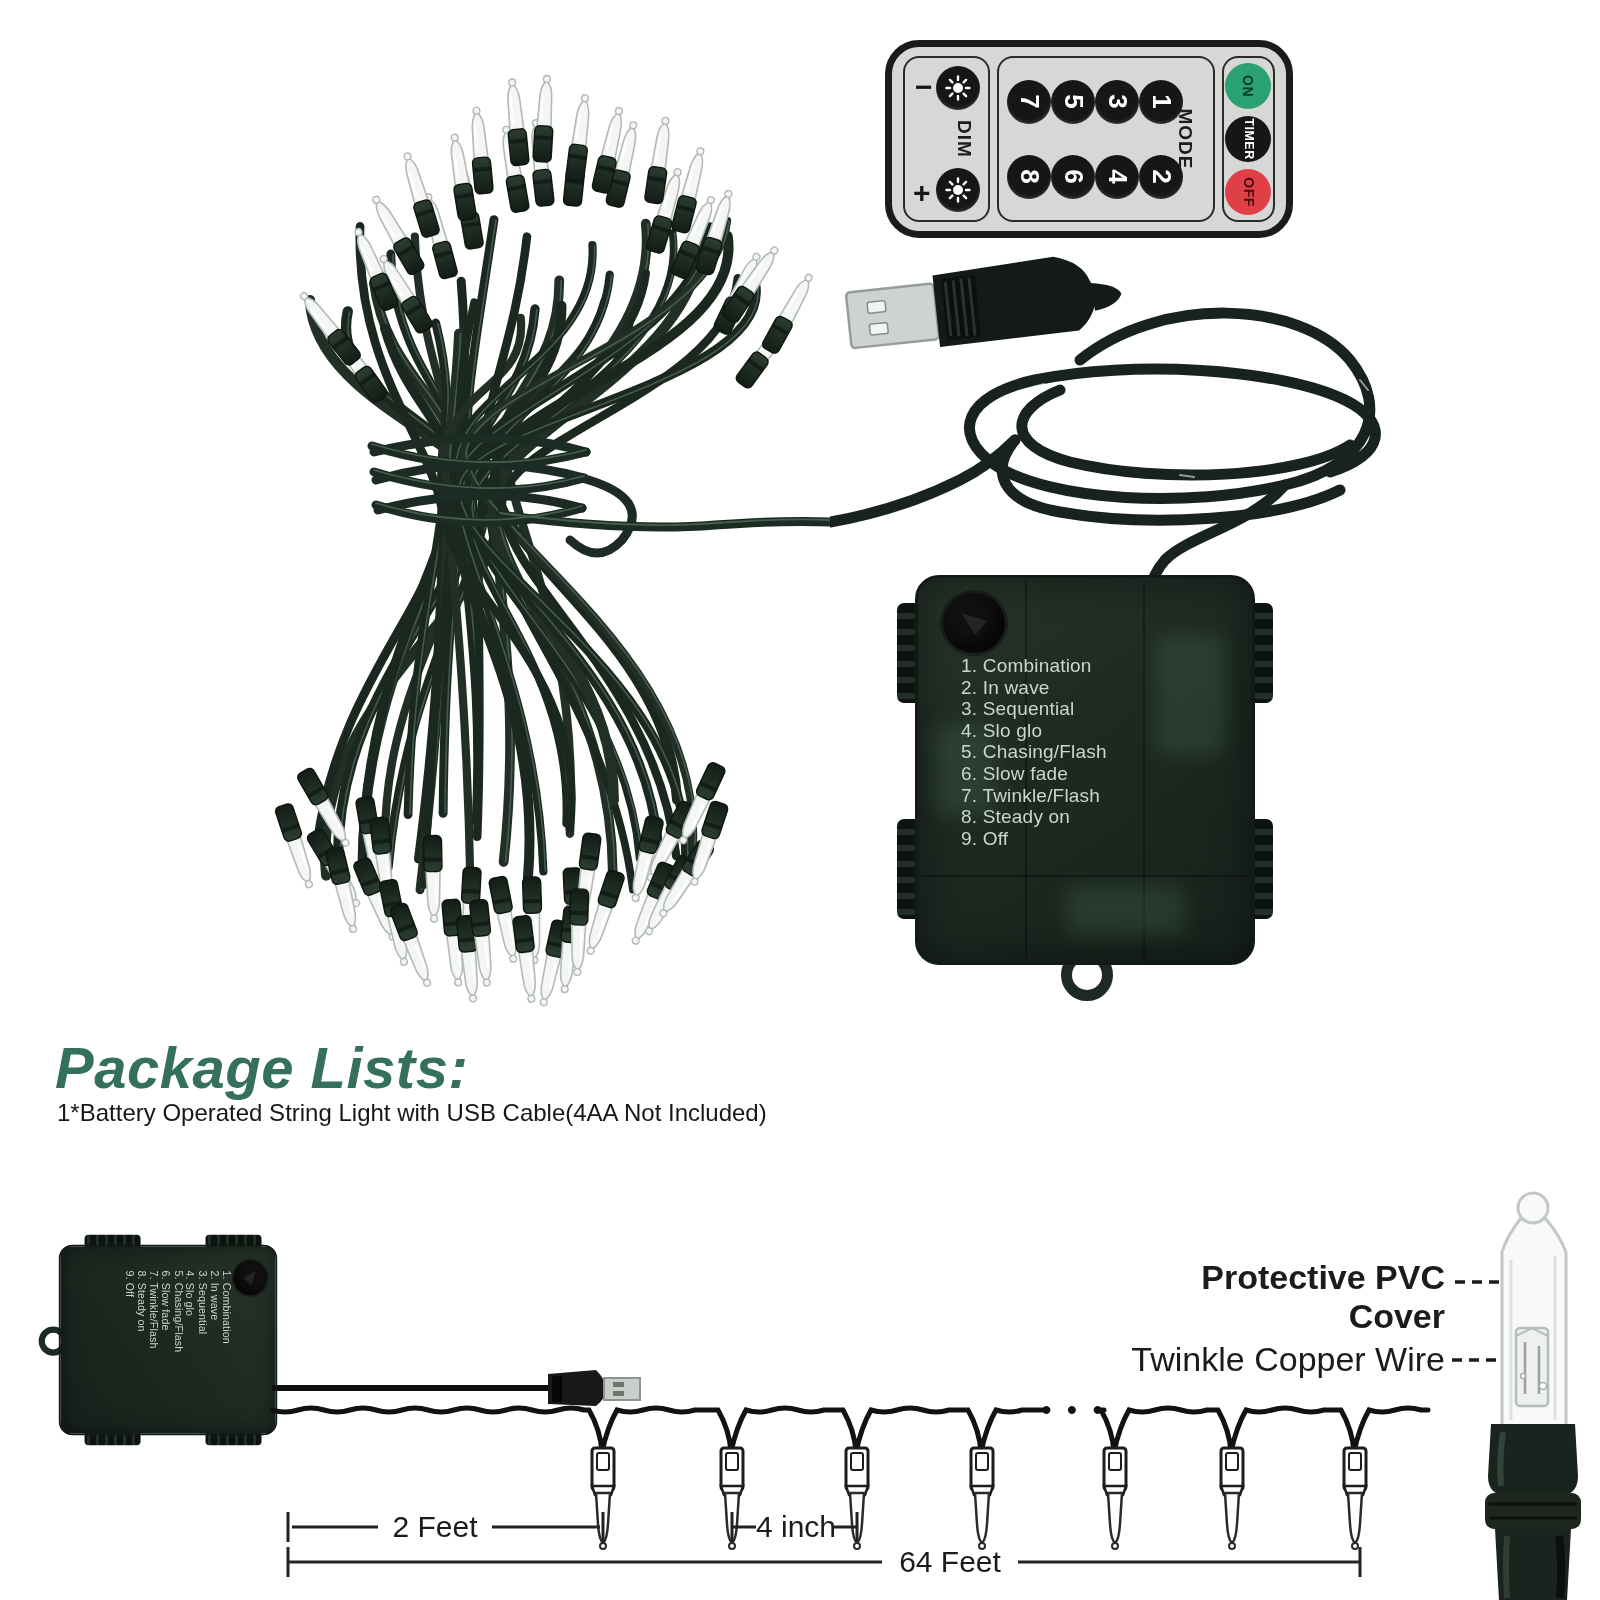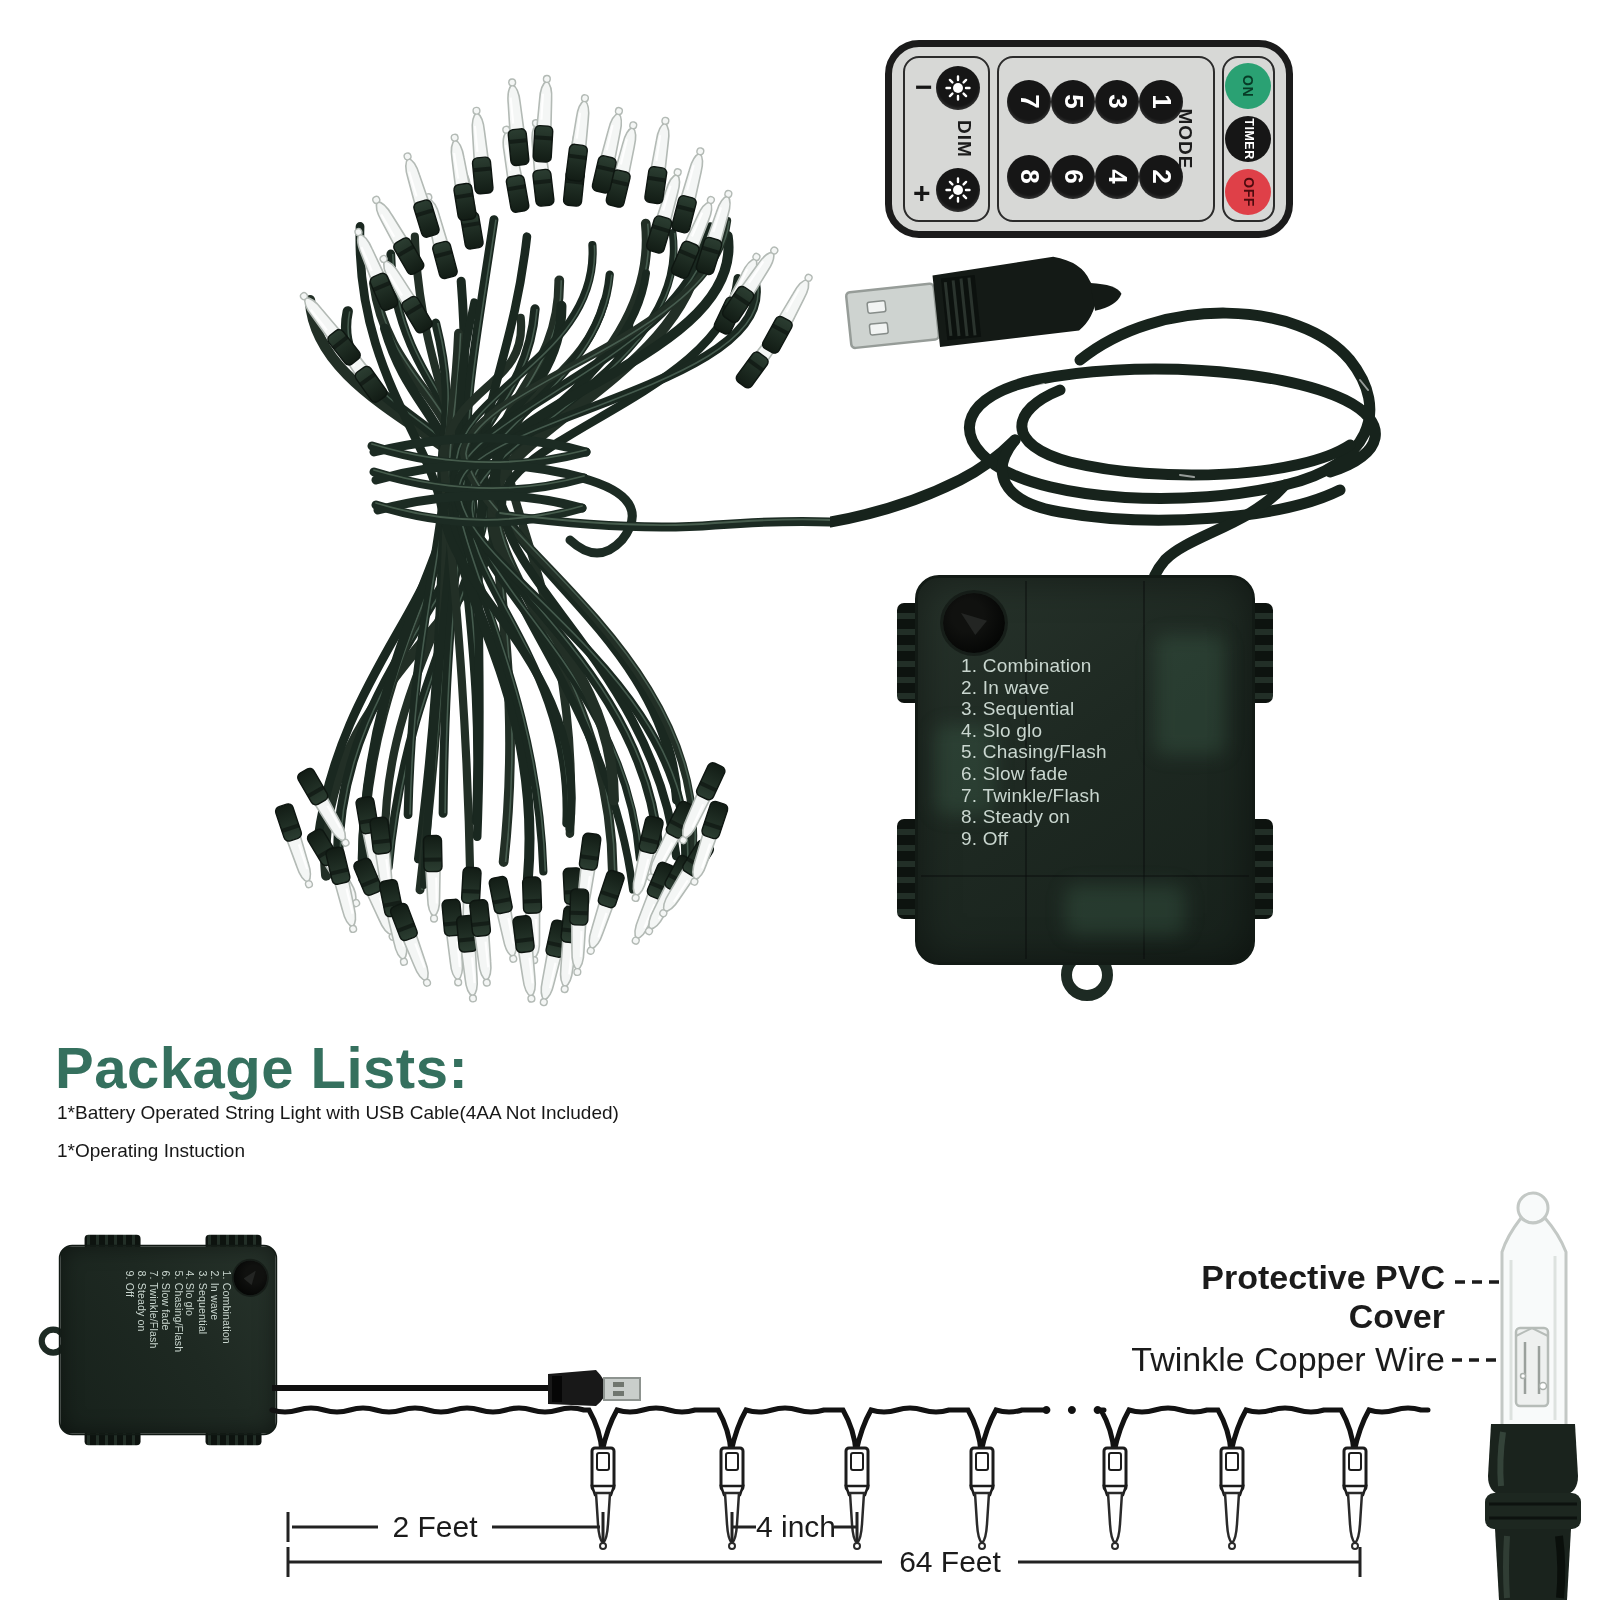--- a/index.html
+++ b/index.html
@@ -50,22 +50,22 @@
            background:repeating-linear-gradient(180deg,#0d130f 0 10px,#222f27 10px 16px);}
   .bb-clipback{position:absolute;width:16px;height:88px;background:#2e4a39;border-radius:4px;z-index:0;}
   .bb-loop{position:absolute;left:146px;bottom:-36px;width:52px;height:52px;border:11px solid #1d2a23;
            border-radius:50%;z-index:1;box-sizing:border-box;}
 
   .bb-small-wrap{position:absolute;left:-2px;top:1145px;width:340px;height:390px;
                  transform:rotate(90deg) scale(0.56);}
 
   
   .pkg-heading{position:absolute;left:55px;top:1034px;font-size:58px;font-weight:bold;color:#35705e;
-               letter-spacing:.5px;}
-  .pkg-items{position:absolute;left:57px;top:1094px;font-size:19px;color:#171717;line-height:38px;}
+               letter-spacing:.5px;font-style:italic;}
+  .pkg-items{position:absolute;left:57px;top:1094px;font-size:24px;color:#171717;line-height:38px;}
 
   
   .part-label{position:absolute;width:322px;text-align:right;font-size:34px;color:#1b1b1b;}
   .lbl-cover{left:1123px;top:1258px;font-weight:bold;}
   .lbl-wire{left:1123px;top:1340px;}
 
   svg text{font-family:"Liberation Sans",sans-serif;}
 </style>
 </head>
 <body>
@@ -323,21 +323,20 @@
         </div>
       <div class="pwrbtn" style="background:#df4048;">
         <span style="color:#4d0a0e;">OFF</span>
         </div>
     </div>
   </div>
 
   <div class="pkg-heading">Package Lists:</div>
   <div class="pkg-items">
     <div>1*Battery Operated String Light with USB Cable(4AA Not Included)</div>
-    <div>1*Operating Instuction</div>
   </div>
 
   <div class="bb-small-wrap">
     <div class="battery-box" style="left:0;top:0;">
       <div class="bb-clipback" style="left:-9px;top:34px;"></div>
       <div class="bb-clipback" style="left:-9px;top:250px;"></div>
       <div class="bb-clipback" style="right:-9px;top:34px;"></div>
       <div class="bb-clipback" style="right:-9px;top:250px;"></div>
       <div class="bb-clip" style="left:-18px;top:28px;"></div>
       <div class="bb-clip" style="left:-18px;top:244px;"></div>

